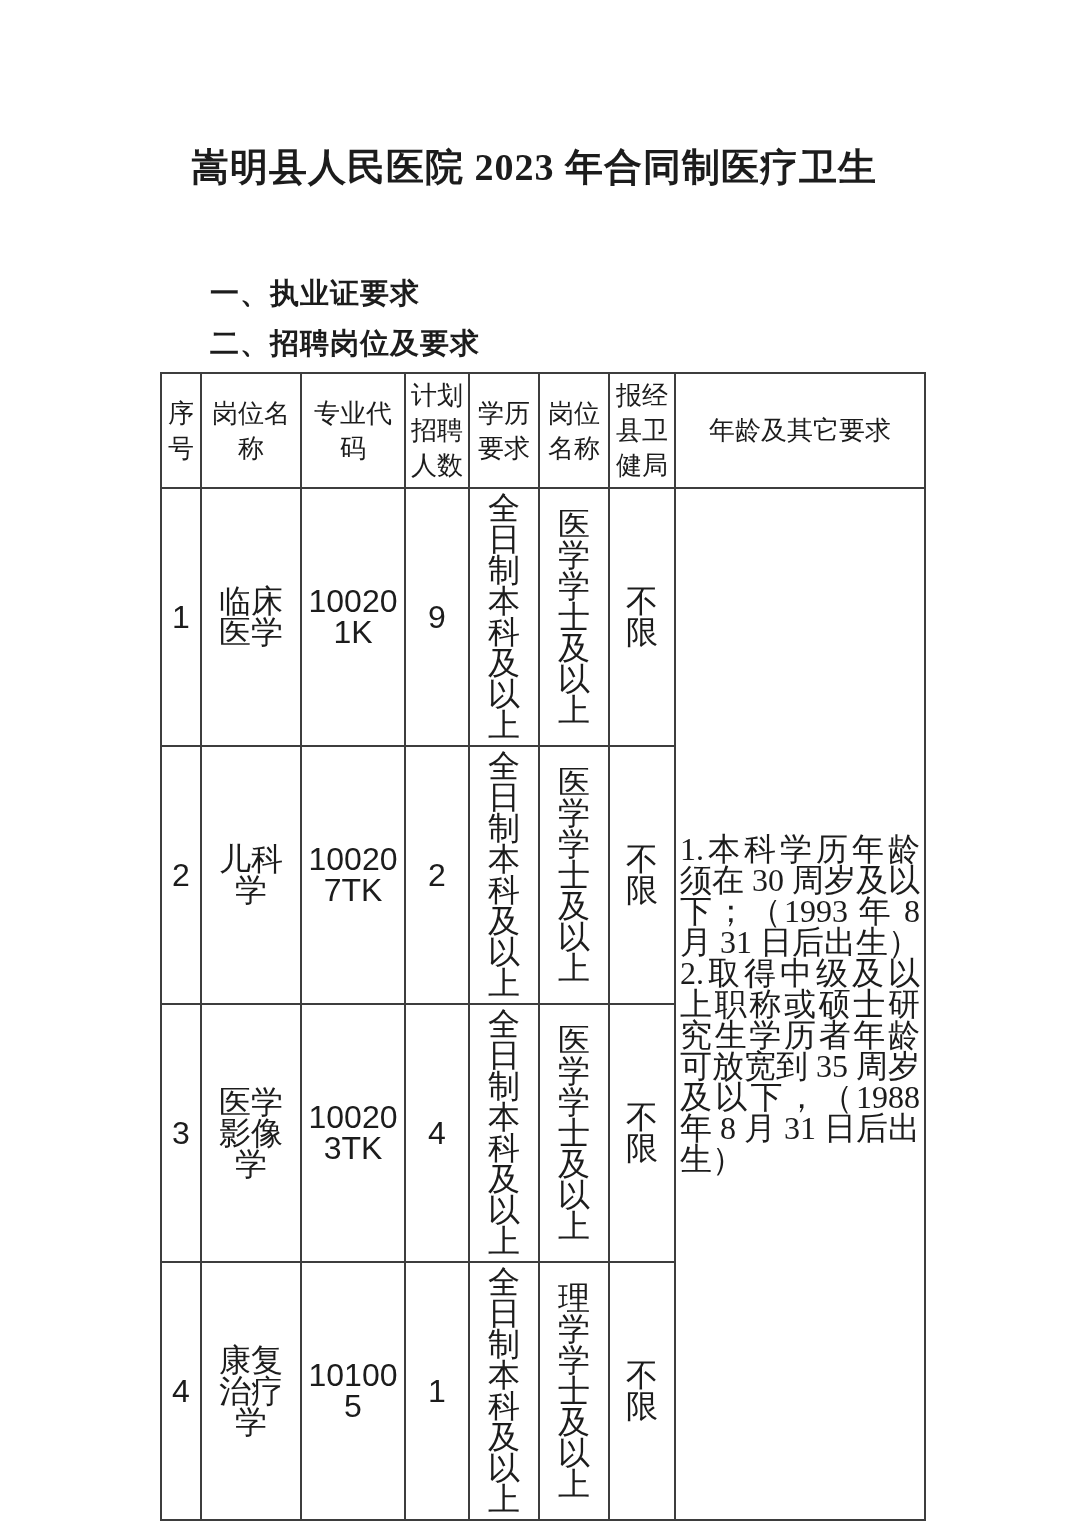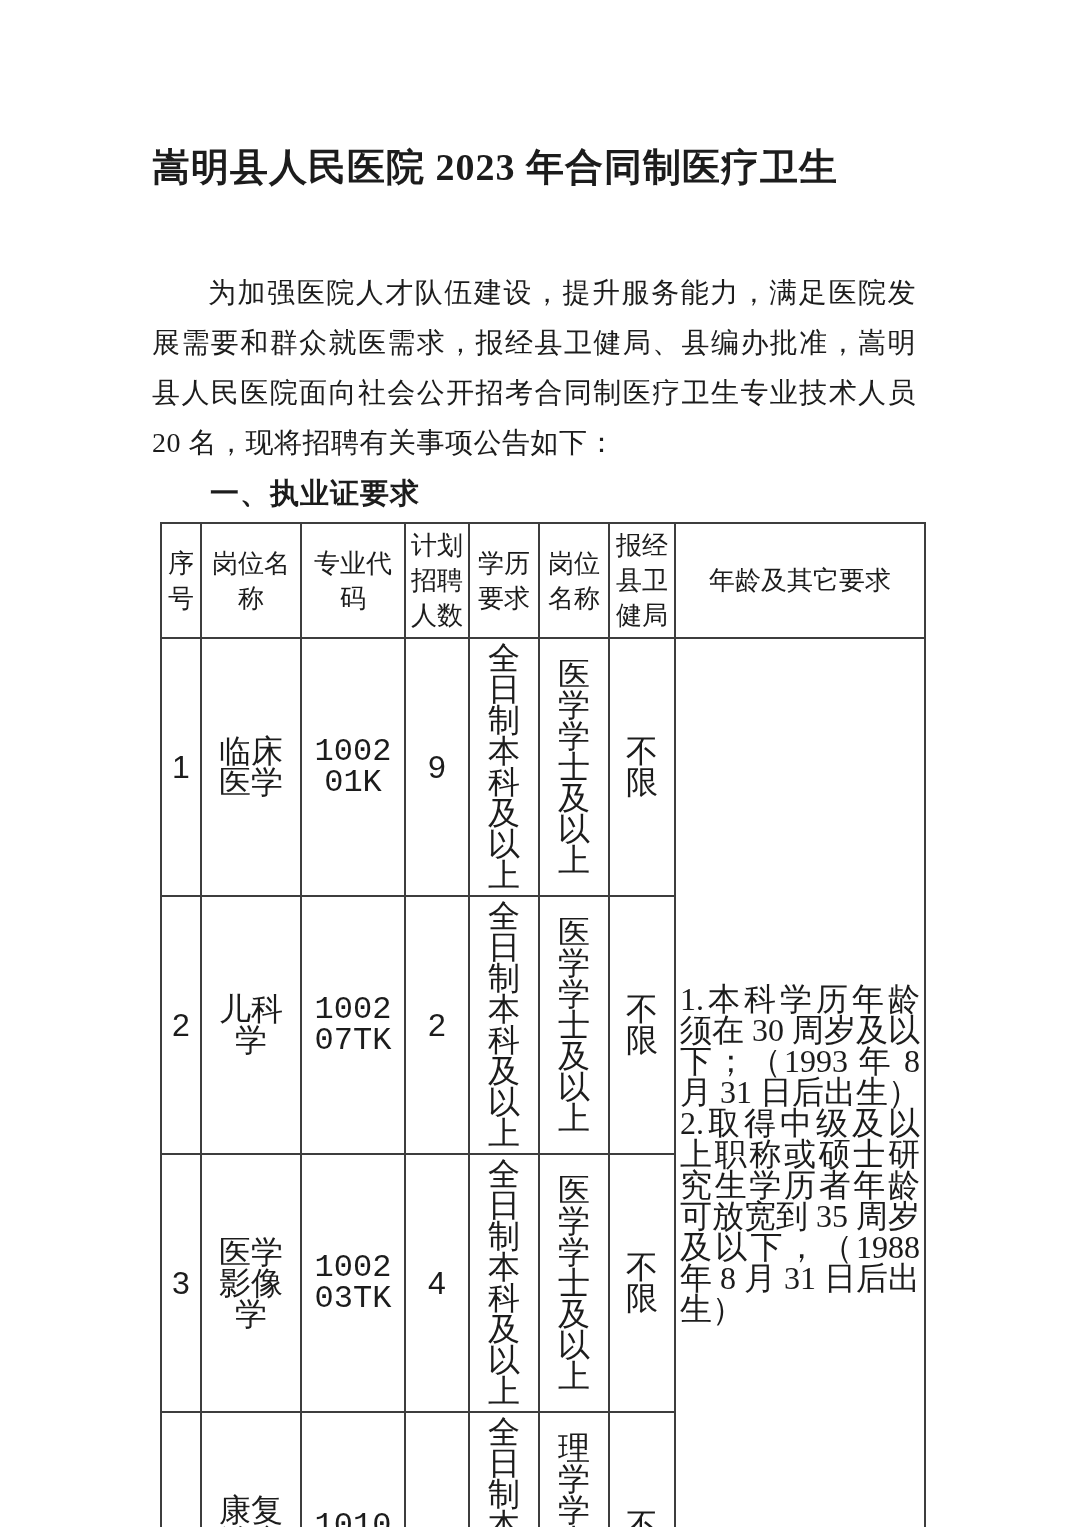--- a/index.html
+++ b/index.html
@@ -9,21 +9,21 @@
     position: relative;
     overflow: hidden;
     font-family: "Liberation Serif", serif;
     color: #1c1c1c;
   }
   .page { width: 1080px; height: 1527px; position: relative; }
   .content { width: 764px; margin: 0 auto 0 152px; }
 
   .doc-title {
     margin-top: 136px;
-    text-align: left;
+    text-align: center;
     font-size: 38px;
     font-weight: 700;
     line-height: 62px;
     letter-spacing: 1px;
   }
 
   .body-text { margin-top: 70px; }
   .para {
     font-size: 28px;
     line-height: 50px;
@@ -63,21 +63,21 @@
   table.jobs td { font-size: 32px; line-height: 31px; }
   tr.r0 td { height: 130px; }
   tr.r1 td { height: 120px; }
   tr.r2 td { height: 122px; }
   tr.r3 td { height: 124px; }
   td.c-no, td.c-count {
     font-family: "Liberation Sans", sans-serif;
     font-size: 25px;
   }
   td.c-code {
-    font-family: Liberation Mono, monospace;
+    font-family: Liberation Sans, sans-serif;
     font-size: 24px;
     line-height: 30px;
     padding: 2px 3px;
     border-radius: 22px;
   }
   td.c-age {
     text-align: justify;
     font-size: 26px;
     line-height: 33px;
     padding: 6px 10px;
@@ -89,25 +89,25 @@
 <body>
 
 <div class="page">
   <div class="content">
 
     <h1 class="doc-title">
       <span>嵩明县人民医院 2023 年合同制医疗卫生</span><br>
     </h1>
 
     <div class="body-text">
-      <p class="para">为加强医院人才队伍建设，提升服务能力，满足医院发展需要和群众就医需求，报经县卫健局、县编办批准，嵩明县人民医院面向社会公开招考合同制医疗卫生专业技术人员 20 名，现将招聘有关事项公告如下：</p>
 
       <h2 class="section-heading">一、执业证要求</h2>
 
 
+      <h2 class="section-heading">二、招聘岗位及要求</h2>
     </div>
 
     <table class="jobs">
       <colgroup>
         <col style="width:40px">
           <col style="width:100px">
           <col style="width:104px">
           <col style="width:64px">
         <col style="width:70px">
           <col style="width:70px">

